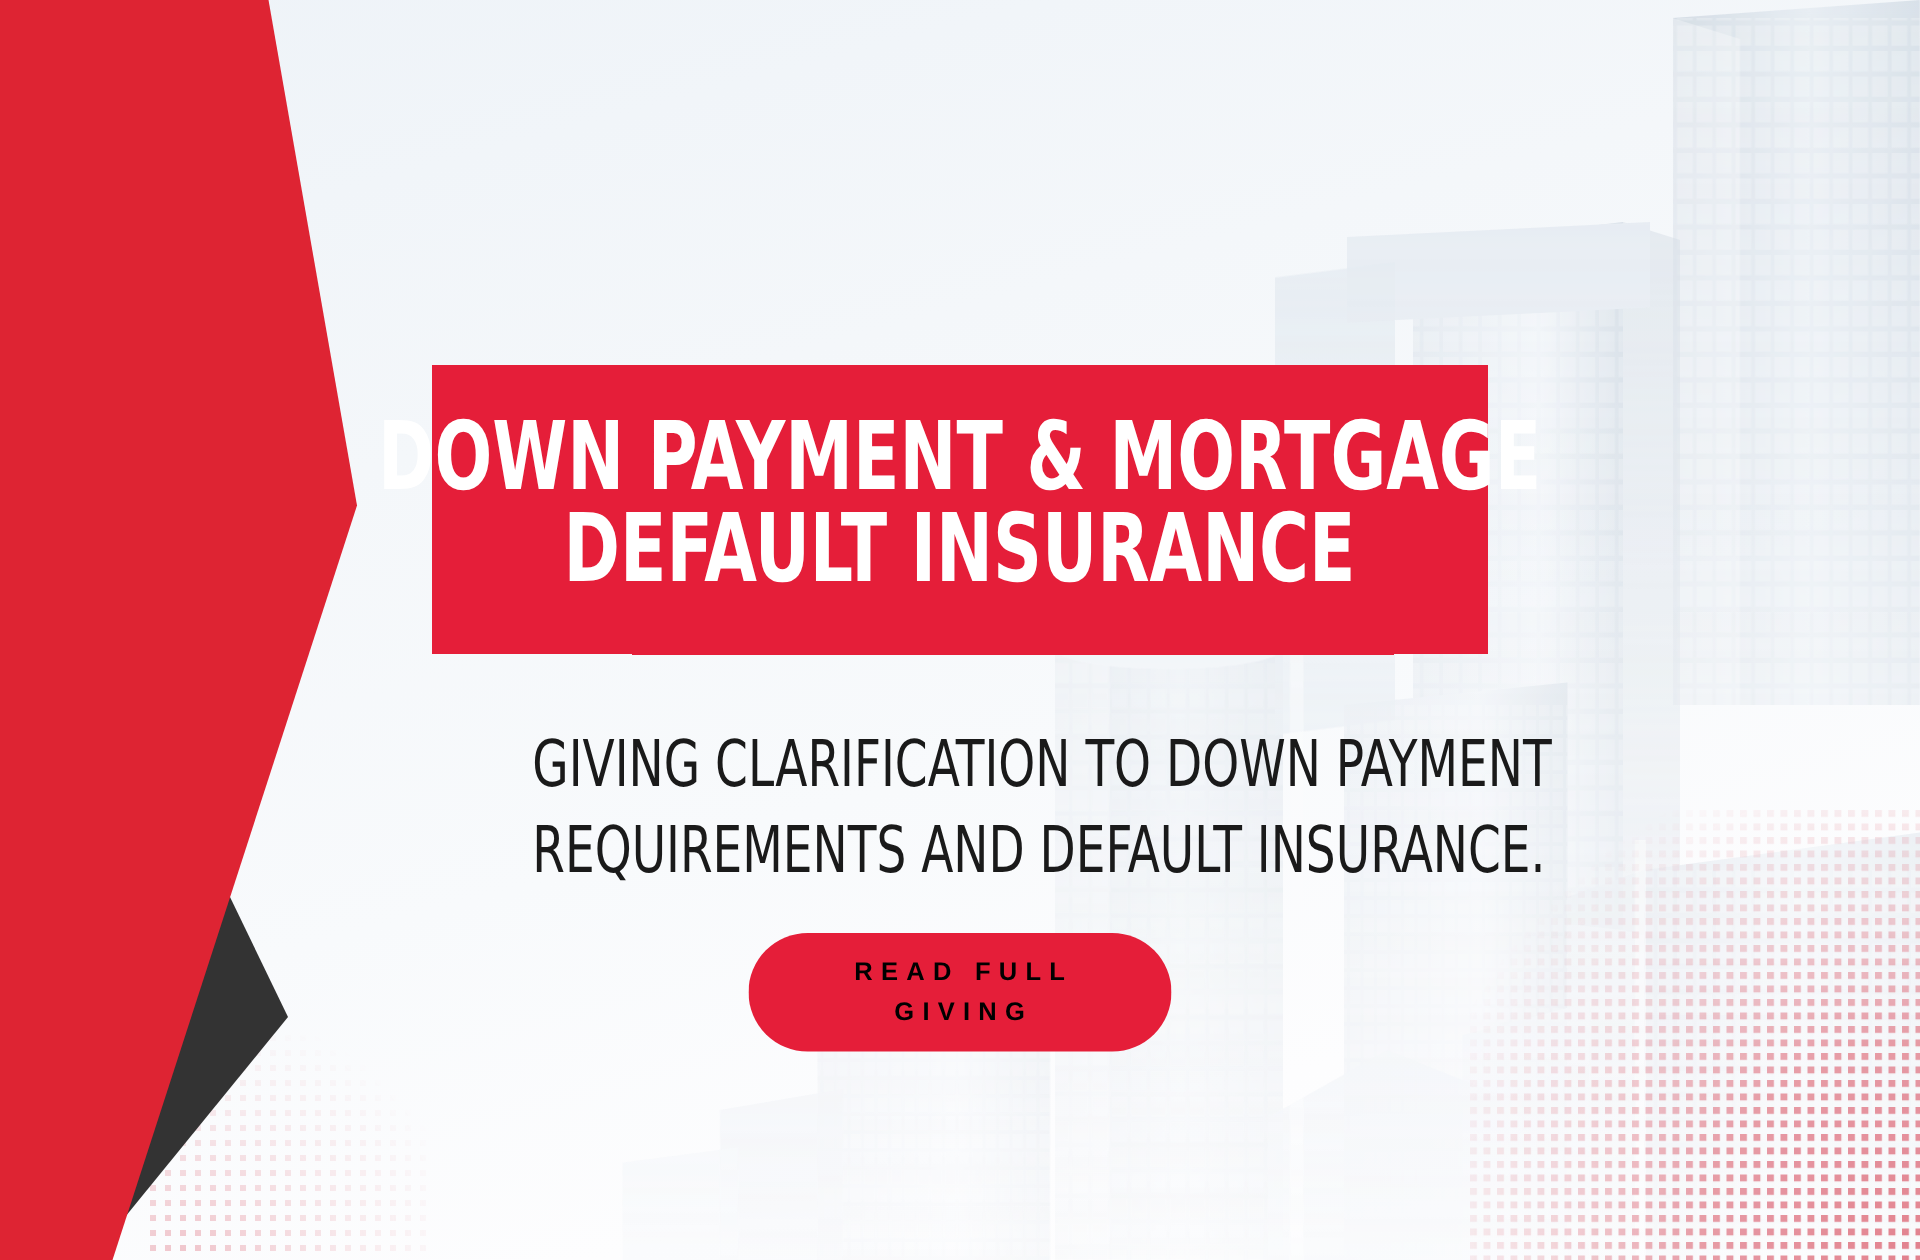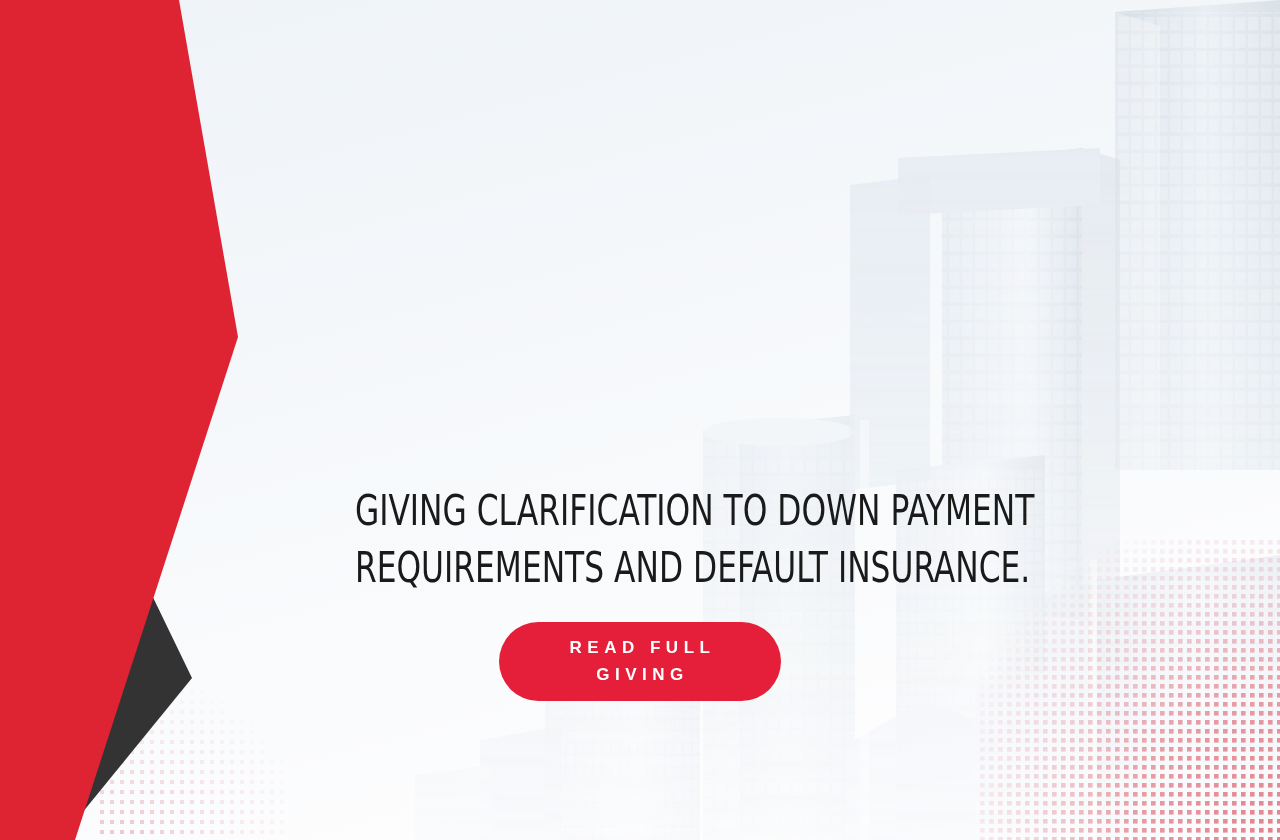--- a/index.html
+++ b/index.html
@@ -88,21 +88,21 @@
   .subtitle .l2 { display:block; }
 
   
   .cta {
     position:absolute;
     left:499px; top:622px;
     width:282px; height:79px;
     background:#e51e39;
     border:none;
     border-radius:40px;
-    color:#ffffff;
+    color:#000000;
     font-family:"Liberation Sans", sans-serif;
     font-weight:bold;
     font-size:17px;
     letter-spacing:5.5px;
     line-height:1.55;
     text-align:center;
     cursor:pointer;
     padding:0 10px 0 15px;
     display:flex;
     align-items:center;
@@ -253,20 +253,26 @@
     <svg viewBox="0 0 300 840" xmlns="http://www.w3.org/2000/svg" aria-hidden="true">
 
       <polygon points="-60,405 60,405 192,678 60,840 -60,840" fill="#333333"></polygon>
 
       <polygon points="-80,130 6,130 175,472 10,840 -80,840" fill="#be1e2d"></polygon>
 
       <polygon points="-80,-40 172,-40 238,337 75,840 -10,840 -80,700" fill="#de2433"></polygon>
     </svg>
   </div>
 
+  <div class="title-banner">
+    <h1 class="title-text">
+      <span class="l1">DOWN PAYMENT &amp; MORTGAGE</span>
+      <span class="l2">DEFAULT INSURANCE</span>
+    </h1>
+  </div>
 
   <p class="subtitle">
     <span class="l1">GIVING CLARIFICATION TO DOWN PAYMENT</span>
     <span class="l2">REQUIREMENTS AND DEFAULT INSURANCE.</span>
   </p>
 
   <button class="cta">
     <span>
       <span>READ FULL</span>
       <span>GIVING</span>

